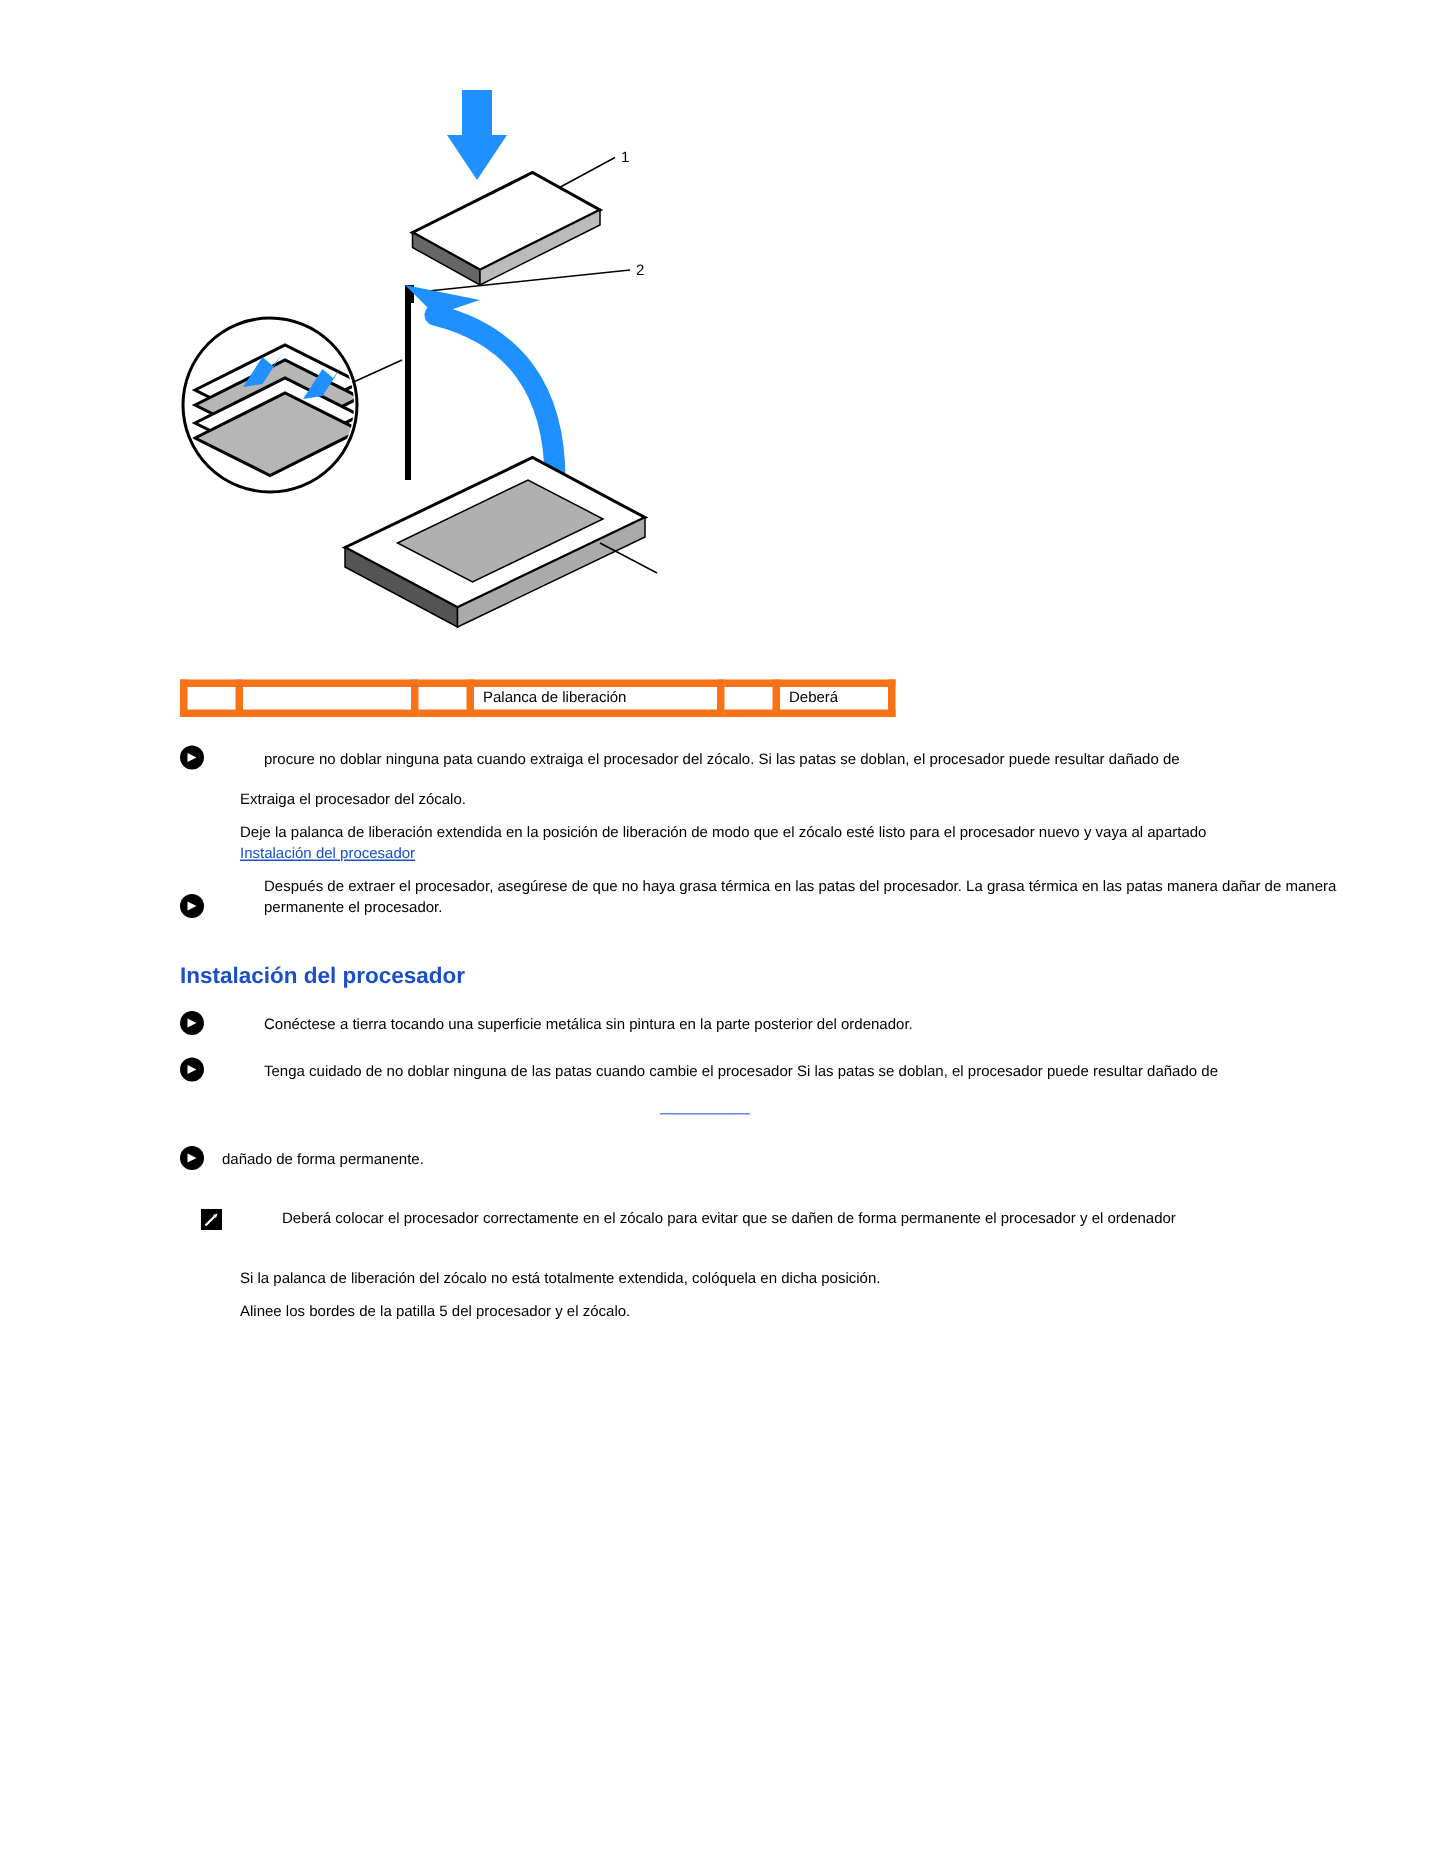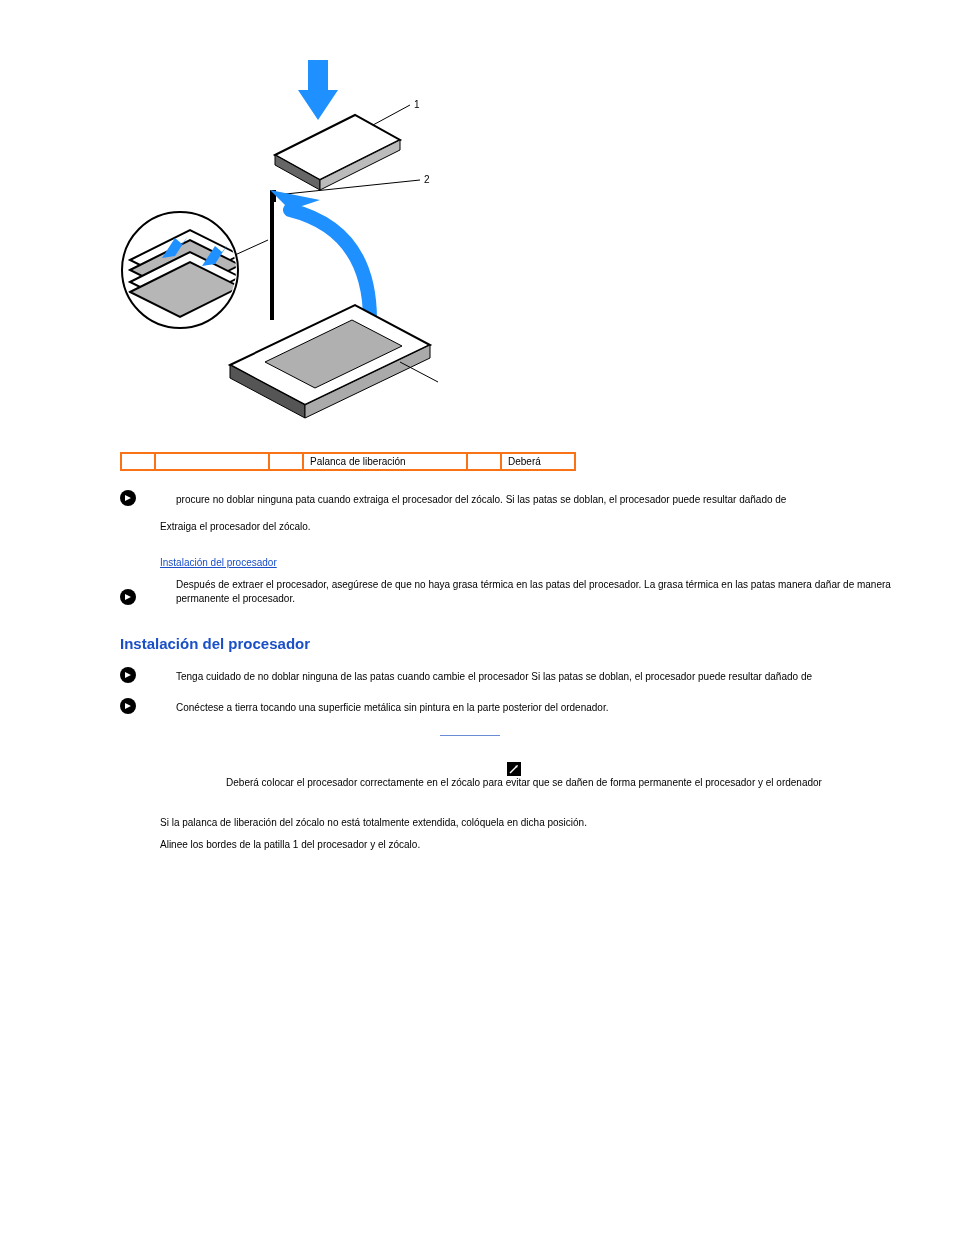--- a/index.html
+++ b/index.html
@@ -18,21 +18,21 @@
     margin-left: 100px;
     margin-bottom: 30px;
   }
   .callout-table {
     border-collapse: collapse;
     margin-left: 100px;
     margin-top: 20px;
     margin-bottom: 18px;
   }
   .callout-table td {
-    border: 2px solid #f97316;
+    border: 5px solid #f97316;
     padding: 2px 6px;
     font-size: 10px;
     vertical-align: top;
   }
   .ct-num { width: 20px; text-align: center; }
   .ct-wide1 { width: 100px; }
   .ct-label { width: 150px; }
   .ct-label2 { width: 60px; }
   .notice-row {
     display: flex;
@@ -90,24 +90,23 @@
   .note-icon-box svg { display: block; }
   .spacer-link {
     margin: 20px 0 20px 420px;
     width: 60px;
     height: 1px;
     border-bottom: 1px solid #6a8bd6;
   }
   .inset-notice {
     margin-left: 114px;
     display: flex;
-    align-items: center;
+    align-items: flex-start;
     margin-top: 26px;
     margin-bottom: 26px;
-    flex-direction: column;
   }
   .inset-notice .note-icon {
     margin-right: 40px;
   }
 </style>
 </head>
 <body>
 
 <div class="page">
 
@@ -186,21 +185,21 @@
             <polygon points="2,2 8,5 2,8" fill="#fff"></polygon>
           </svg>
       </div>
     </div>
     <div class="notice-text">procure no doblar ninguna pata cuando extraiga el procesador del zócalo. Si las patas se doblan, el procesador puede resultar dañado de</div>
   </div>
 
   <div class="body-text">Extraiga el procesador del zócalo.</div>
 
   <div class="body-text">
-    <br>
+    <span>Deje la palanca de liberación extendida en la posición de liberación de modo que el zócalo esté listo para el procesador nuevo y vaya al apartado </span><br>
     <span class="link">Instalación del procesador</span>
   </div>
 
   <div class="notice-row">
     <div class="icon">
       <div class="notice-icon-circle">
         <svg width="10" height="10" viewBox="0 0 10 10">
             <polygon points="2,2 8,5 2,8" fill="#fff"></polygon>
           </svg>
       </div>
@@ -211,45 +210,55 @@
   <h2 class="section-title">Instalación del procesador</h2>
 
   <div class="notice-row">
     <div class="icon">
       <div class="notice-icon-circle">
         <svg width="10" height="10" viewBox="0 0 10 10">
             <polygon points="2,2 8,5 2,8" fill="#fff"></polygon>
           </svg>
       </div>
     </div>
+    <div class="notice-text">Conéctese a tierra tocando una superficie metálica sin pintura en la parte posterior del ordenador.</div>
+  </div>
+
+  <div class="notice-row">
+    <div class="icon">
+      <div class="notice-icon-circle">
+        <svg width="10" height="10" viewBox="0 0 10 10">
+            <polygon points="2,2 8,5 2,8" fill="#fff"></polygon>
+          </svg>
+      </div>
+    </div>
     <div class="notice-text">Tenga cuidado de no doblar ninguna de las patas cuando cambie el procesador Si las patas se doblan, el procesador puede resultar dañado de</div>
   </div>
 
-  <div class="notice-row">
-    <div class="icon">
-      <div class="notice-icon-circle">
-        <svg width="10" height="10" viewBox="0 0 10 10">
-            <polygon points="2,2 8,5 2,8" fill="#fff"></polygon>
-          </svg>
-      </div>
-    </div>
-    <div class="notice-text">Conéctese a tierra tocando una superficie metálica sin pintura en la parte posterior del ordenador.</div>
-  </div>
-
   <div class="spacer-link"></div>
 
+  <div class="notice-row">
+    <div class="icon">
+      <div class="notice-icon-circle">
+        <svg width="10" height="10" viewBox="0 0 10 10">
+            <polygon points="2,2 8,5 2,8" fill="#fff"></polygon>
+          </svg>
+      </div>
+    </div>
+    <div class="notice-text" style="margin-left:-28px;">dañado de forma permanente.</div>
+  </div>
 
   <div class="inset-notice">
     <div class="note-icon">
       <div class="note-icon-box">
         <svg width="10" height="10" viewBox="0 0 10 10">
           <line x1="1" y1="9" x2="7" y2="3" stroke="#fff" stroke-width="1.5"></line>
           <polygon points="6,2 9,1 8,4" fill="#fff"></polygon>
         </svg>
       </div>
     </div>
     <div class="notice-text">Deberá colocar el procesador correctamente en el zócalo para evitar que se dañen de forma permanente el procesador y el ordenador</div>
   </div>
 
   <div class="body-text">Si la palanca de liberación del zócalo no está totalmente extendida, colóquela en dicha posición.</div>
-  <div class="body-text">Alinee los bordes de la patilla 1 del procesador y el zócalo.</div>
+  <div class="body-text">Alinee los bordes de la patilla 5 del procesador y el zócalo.</div>
 
 </div>
 
 </body></html>

